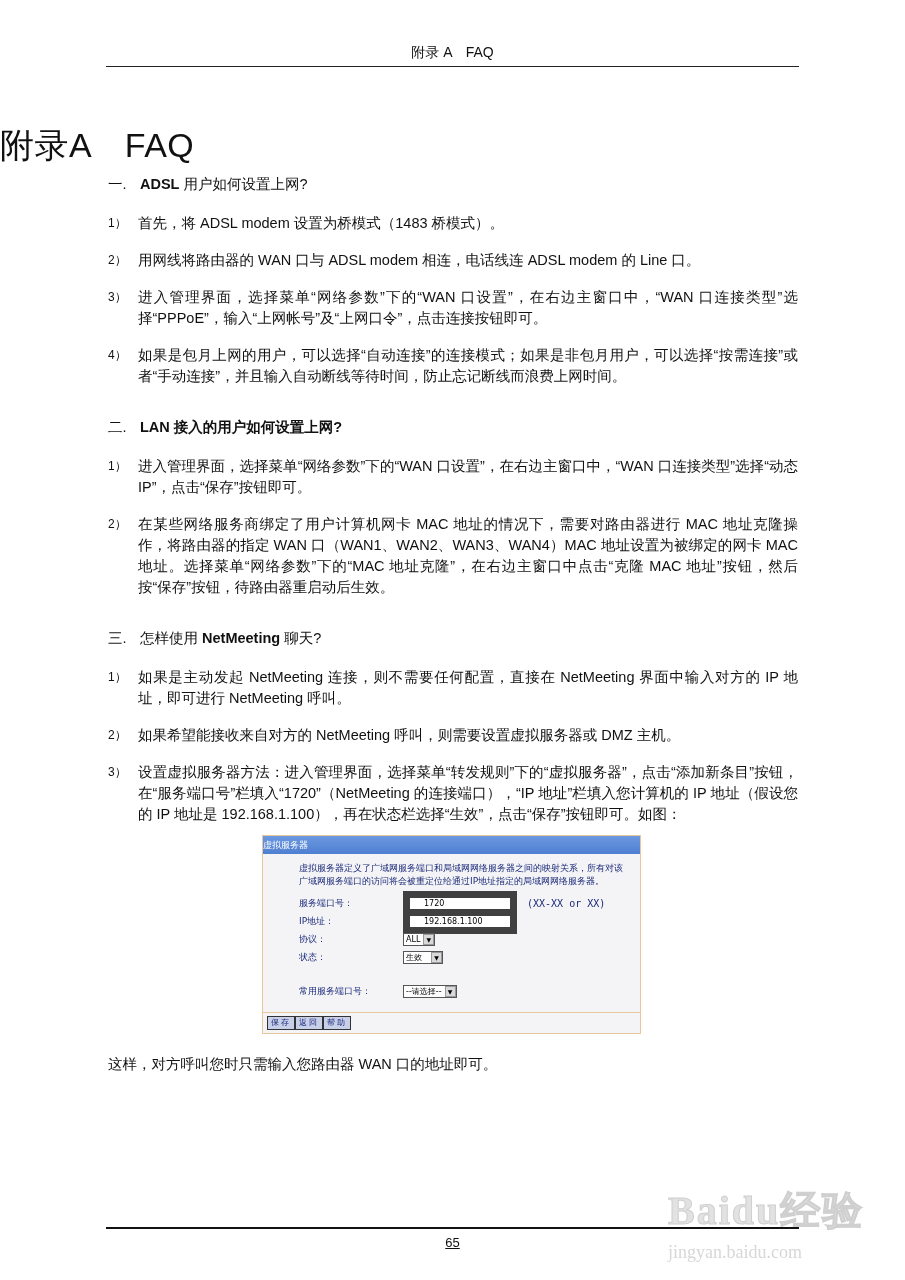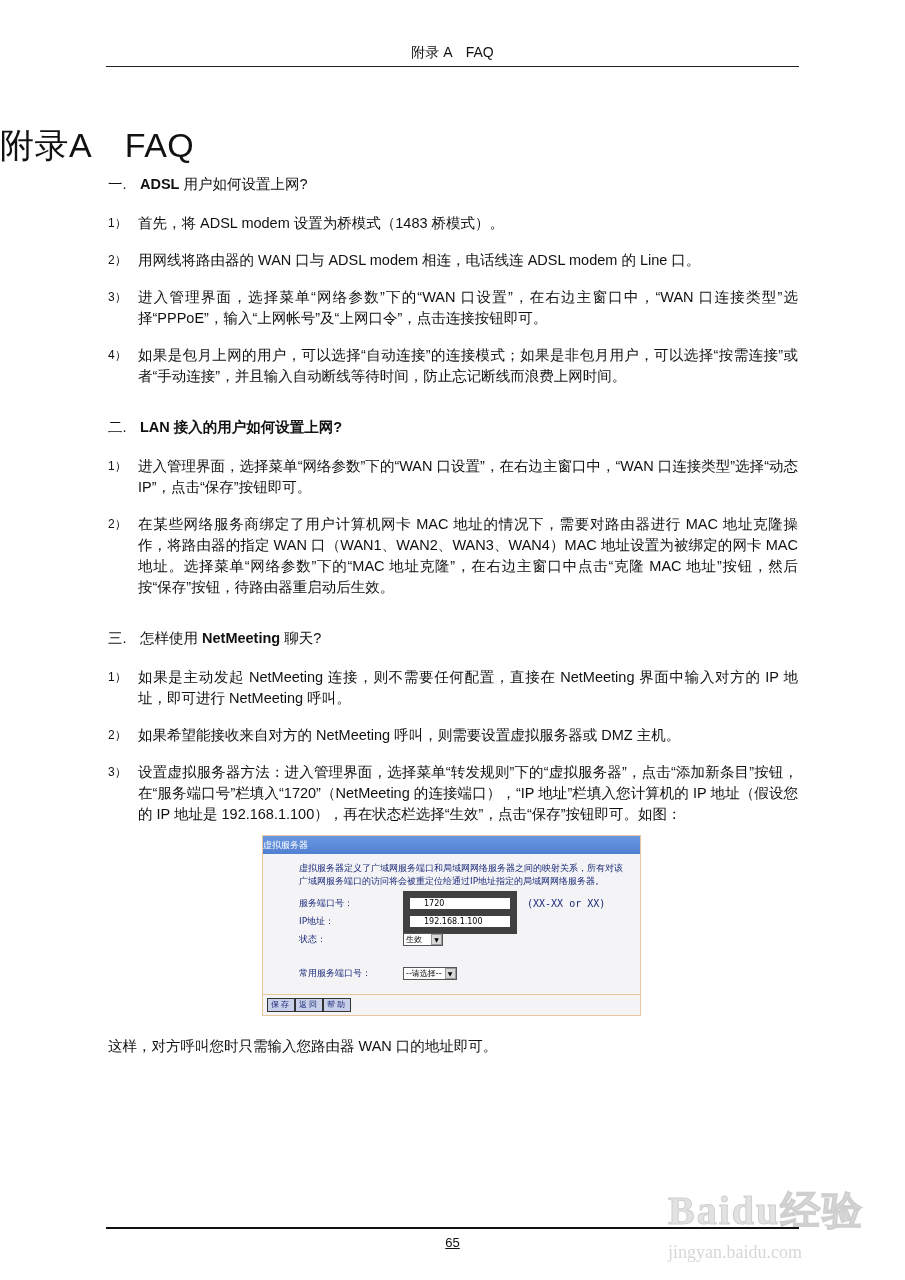--- a/index.html
+++ b/index.html
@@ -143,20 +143,27 @@
     <div class="fig-row">
       <span class="lab">服务端口号：</span>
       <span class="fig-input">1720</span>
       <span class="fig-hint">(XX-XX or XX)</span>
     </div>
     <div class="fig-row">
       <span class="lab">IP地址：</span>
       <span class="fig-input">192.168.1.100</span>
     </div>
     <div class="fig-row">
+      <span class="lab">协议：</span>
+      <span class="fig-select">
+          <span>ALL</span>
+          <span class="arrow">▼</span>
+        </span>
+    </div>
+    <div class="fig-row">
       <span class="lab">状态：</span>
       <span class="fig-select">
           <span style="padding-right:6px">生效</span>
           <span class="arrow">▼</span>
         </span>
     </div>
     <div style="height:16px"></div>
     <div class="fig-row" style="margin-bottom:12px">
       <span class="lab">常用服务端口号：</span>
       <span class="fig-select">

